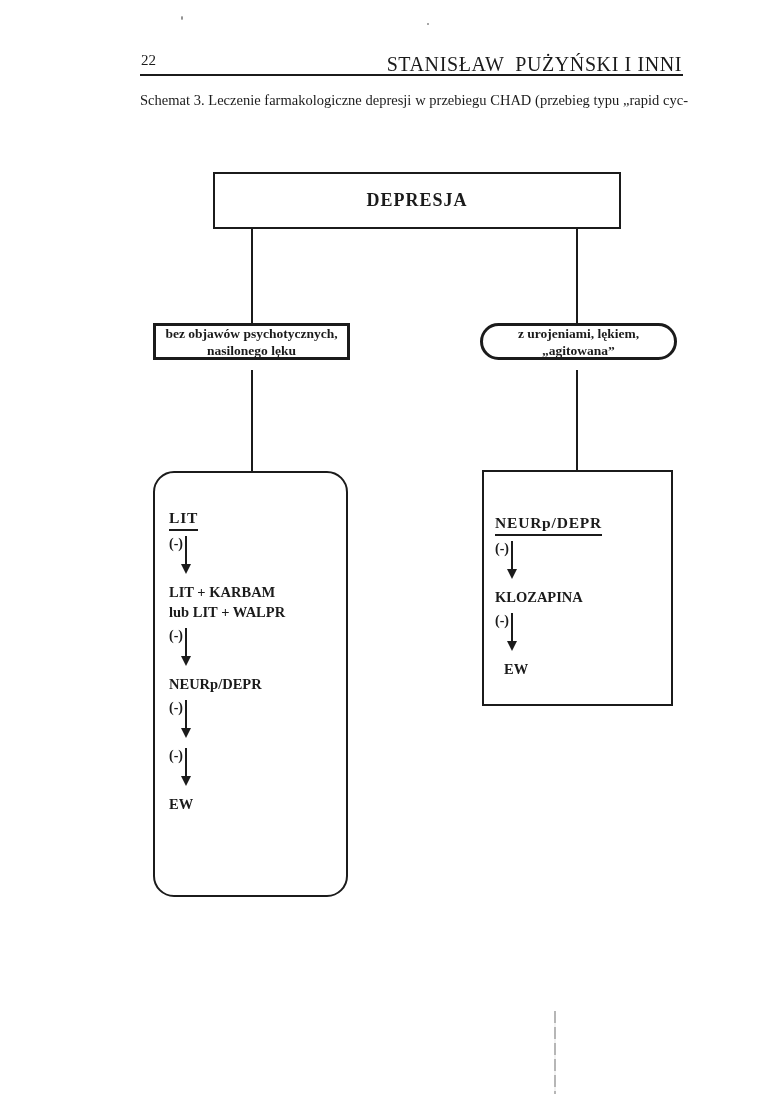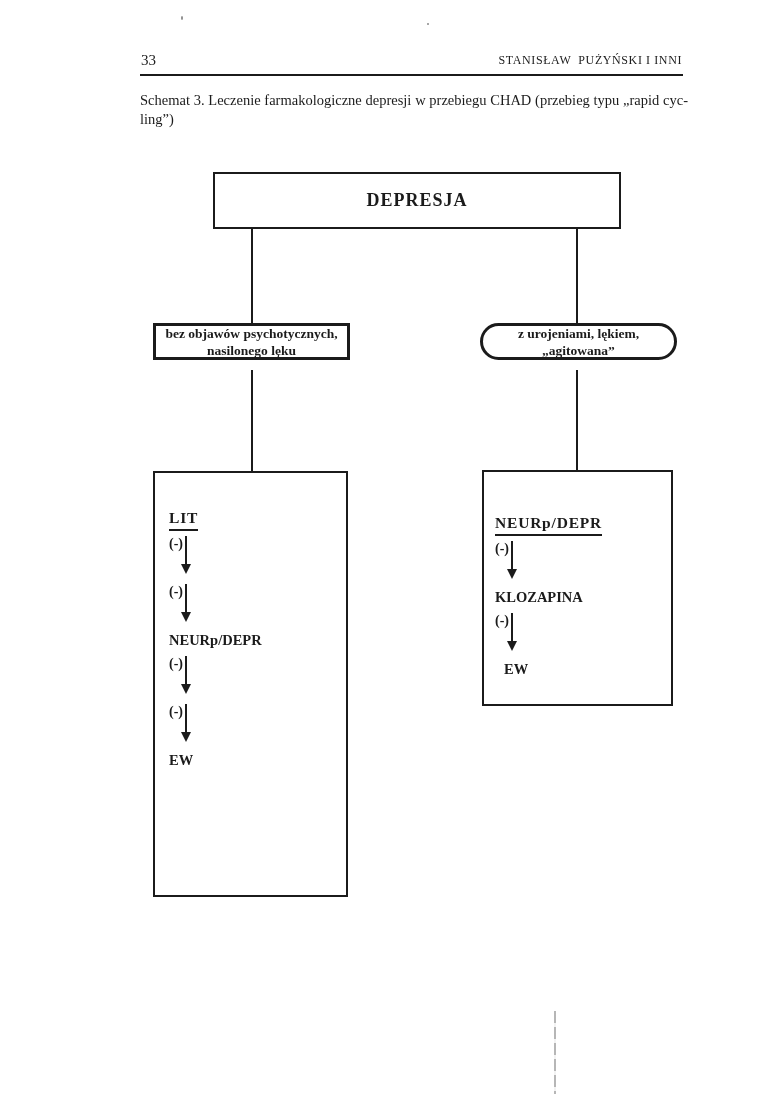--- a/index.html
+++ b/index.html
@@ -8,21 +8,21 @@
     background:#ffffff;
     position:relative;
     overflow:hidden;
     font-family:"Liberation Serif","DejaVu Serif",serif;
     color:#1b1b1b;
   }
   * { box-sizing:border-box; }
 
   
   .page-number { position:absolute; left:141px; top:52px; font-size:15px; }
-  .running-head { position:absolute; right:93px; top:53px; font-size:12px; letter-spacing:0.6px; white-space:pre; }
+  .running-head { position:absolute; right:93px; top:53px; font-size:20px; letter-spacing:0.6px; white-space:pre; }
   .header-rule { position:absolute; left:140px; top:74px; width:543px; height:2px; background:#1b1b1b; }
 
   .caption { position:absolute; left:140px; top:91px; width:548px; font-size:14.5px; line-height:19px;font-family:Liberation Serif, serif; }
   .caption-line1 { text-align:justify; text-align-last:justify; }
 
   
   .root-box {
     position:absolute; left:213px; top:172px; width:408px; height:57px;
     border:2px solid #1b1b1b; display:flex; align-items:center; justify-content:center;text-align:right;
   }
@@ -39,21 +39,21 @@
     display:flex; align-items:center; justify-content:center;
   }
   .branch-box span {
     font-weight:bold; font-size:13.5px; line-height:17px;
     text-align:center; white-space:pre-line;
   }
   .branch-left  { left:153px; top:323px; }
   .branch-right { left:480px; top:323px;border-radius:21px; }
 
   .path-box { position:absolute; border:2px solid #1b1b1b; background:#fff; }
-  .path-left  { left:153px; top:471px; width:195px; height:426px; padding:36px 8px 0 14px; }
+  .path-left  { left:153px; top:471px; width:195px; height:426px; padding:36px 8px 0 14px;border-radius:21px; }
   .path-right { left:482px; top:470px; width:191px; height:236px; padding:42px 8px 0 11px; }
 
   .path-title {
     display:inline-block; font-weight:bold; font-size:15.5px; letter-spacing:0.8px;
     border-bottom:2px solid #1b1b1b; padding-bottom:2px;
   }
   .title-row { margin-bottom:3px; }
 
   .fail-row { position:relative; height:40px; margin:2px 0 8px; }
   .fail-label { font-weight:bold; font-size:14px; }
@@ -74,27 +74,26 @@
   }
   .speck { position:absolute; background:#8a8a8a; border-radius:50%; }
   .speck-1 { left:181px; top:16px; width:2px; height:4px; }
   .speck-2 { left:427px; top:23px; width:2px; height:2px; }
 </style>
 </head>
 <body>
 
 <div>
 
-  <div class="page-number">33</div>
+  <div class="page-number">22</div>
   <div class="running-head">STANISŁAW  PUŻYŃSKI I INNI</div>
   <div class="header-rule"></div>
 
   <div class="caption">
     <div class="caption-line1">Schemat 3. Leczenie farmakologiczne depresji w przebiegu CHAD (przebieg typu „rapid cyc-</div>
-    <div class="caption-line2">ling”)</div>
   </div>
 
   <div>
 
     <div class="root-box">
       <span>DEPRESJA</span>
     </div>
 
     <div class="vline v-root-left"></div>
     <div class="vline v-root-right"></div>
@@ -113,20 +112,22 @@
 
     <div class="path-box path-left">
       <div class="title-row">
         <span class="path-title">LIT</span>
       </div>
 
       <div class="fail-row">
         <span class="fail-label">(-)</span>
         <span class="arrow"></span>
       </div>
+      <div class="step-label">LIT + KARBAM
+lub LIT + WALPR</div>
 
       <div class="fail-row">
         <span class="fail-label">(-)</span>
         <span class="arrow"></span>
       </div>
       <div class="step-label">NEURp/DEPR</div>
 
       <div class="fail-row">
         <span class="fail-label">(-)</span>
         <span class="arrow"></span>

